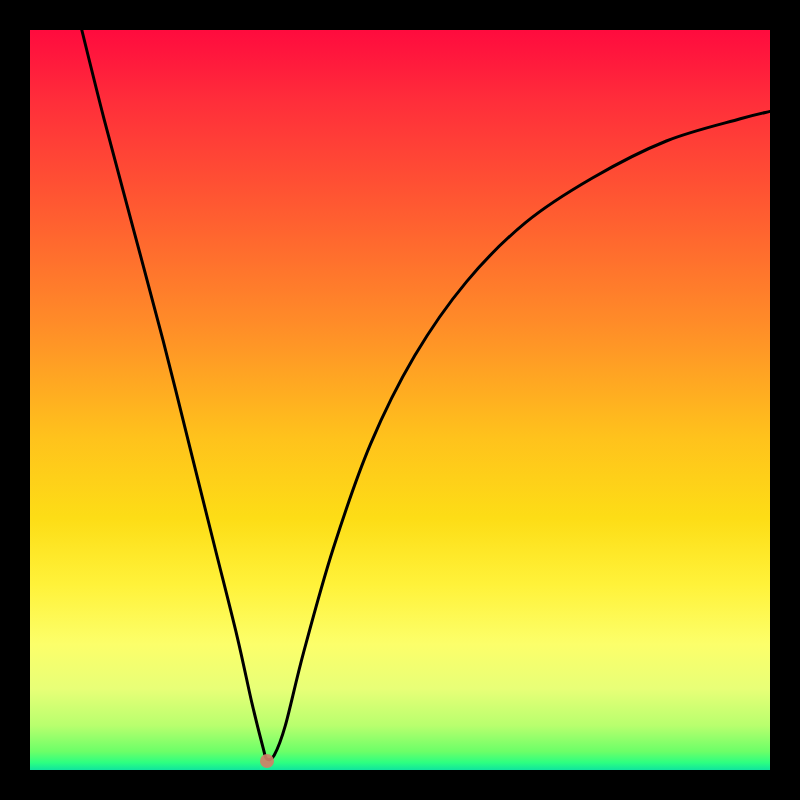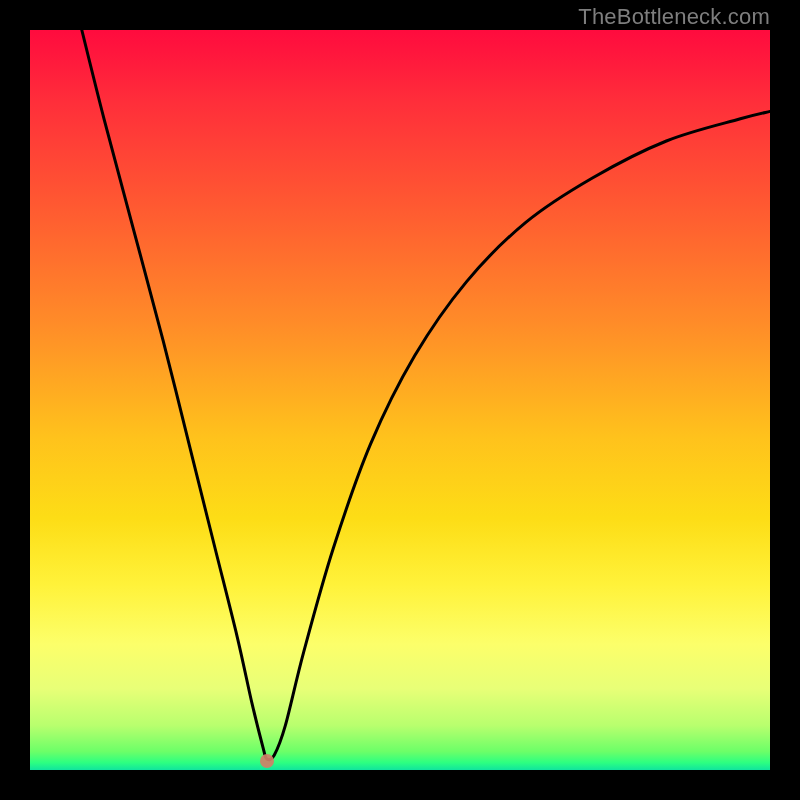--- a/index.html
+++ b/index.html
@@ -66,21 +66,20 @@
     background: #d08068;
     transform: translate(-50%, -50%);
     opacity: 0.92;
   }
 </style>
 </head>
 <body>
 
 <div class="frame">
 
-  <div class="watermark">TheBottleneck.com</div>
 
   <div class="plot-area">
 
     <svg class="curve" viewBox="0 0 740 740" preserveAspectRatio="none">
       <path id="curve-path" d="M 51.800000000000004,0 C 55.5,14.799999999999992 65.36666666666666,55.49999999999994 74,88.79999999999995 C 82.63333333333334,122.09999999999997 93.73333333333335,162.80000000000007 103.60000000000001,199.80000000000007 C 113.46666666666667,236.80000000000007 123.33333333333331,272.5666666666667 133.2,310.8 C 143.06666666666666,349.0333333333333 154.16666666666669,394.66666666666663 162.8,429.2 C 171.43333333333334,463.73333333333335 177.6,488.4 185,518 C 192.4,547.6 201.03333333333336,580.9 207.20000000000002,606.8 C 213.36666666666667,632.6999999999999 217.68333333333334,654.9 222,673.4 C 226.31666666666666,691.9 230.63333333333333,708.55 233.1,717.8 C 235.56666666666666,727.05 234.95000000000002,727.6666666666666 236.8,728.9 C 238.65,730.1333333333333 241.11666666666667,730.75 244.20000000000002,725.2 C 247.28333333333336,719.6500000000001 250.36666666666665,712.8666666666667 255.29999999999998,695.6 C 260.2333333333333,678.3333333333334 265.78333333333336,651.2 273.8,621.6 C 281.81666666666666,592 292.29999999999995,552.5333333333333 303.4,518 C 314.5,483.46666666666664 326.83333333333337,446.46666666666664 340.40000000000003,414.4 C 353.9666666666667,382.3333333333333 368.7666666666667,352.7333333333333 384.8,325.59999999999997 C 400.8333333333333,298.46666666666664 418.09999999999997,273.79999999999995 436.59999999999997,251.59999999999997 C 455.09999999999997,229.39999999999998 474.83333333333337,209.66666666666663 495.8,192.39999999999998 C 516.7666666666667,175.13333333333333 538.9666666666667,161.56666666666666 562.4,148 C 585.8333333333333,134.43333333333334 611.7333333333333,120.86666666666667 636.4,111 C 661.0666666666666,101.13333333333333 693.1333333333333,93.73333333333329 710.4,88.79999999999995 C 727.6666666666666,83.86666666666662 735.0666666666666,82.63333333333331 740,81.39999999999998" fill="none" stroke="#000000" stroke-width="3" stroke-linecap="round" stroke-linejoin="round"></path>
     </svg>
 
     <div class="dot" id="min-dot" style="left: 236.8px; top: 731.12px; background: rgb(208, 128, 104);"></div>
 
   </div>

